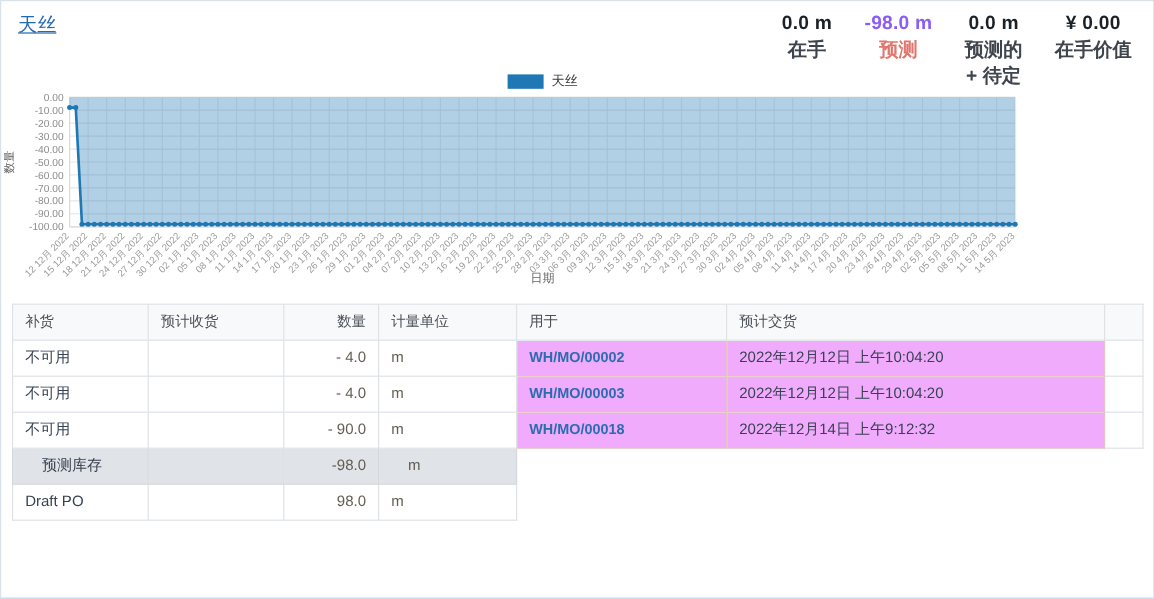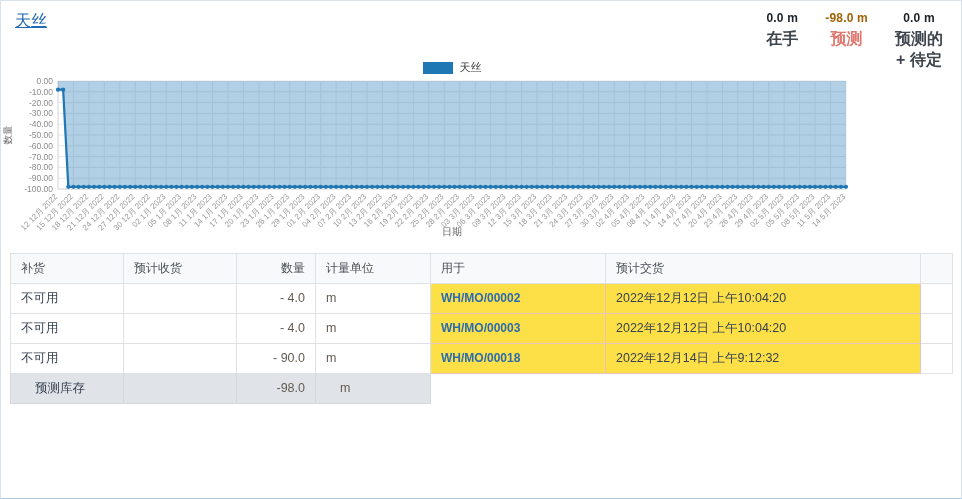--- a/index.html
+++ b/index.html
@@ -3,40 +3,40 @@
 <meta charset="utf-8">
 <style>
   html,body{margin:0;padding:0;background:#fff;font-family:"Liberation Sans","DejaVu Sans",sans-serif;}
   .page{width:960px;height:497px;border:1px solid #d9e2ea;border-bottom-color:#a9cbe3;overflow:hidden;background:#fff;position:relative;}
 
   
   .hdr{height:56px;display:flex;justify-content:space-between;align-items:flex-start;padding:10px 14px 0 14px;box-sizing:border-box;}
   .title-link{font-size:16px;color:#2268b2;text-decoration:underline;cursor:pointer;font-weight:400;}
   .stats{display:flex;gap:27px;text-align:center;margin-right:4px;}
   .stat{display:flex;flex-direction:column;align-items:center;}
-  .stat-value{font-size:12px;font-weight:600;color:#1c2126;letter-spacing:.2px;}
+  .stat-value{font-size:16px;font-weight:600;color:#1c2126;letter-spacing:.2px;}
   .stat-label{font-size:16px;font-weight:700;color:#3f454d;margin-top:4px;line-height:1.3;}
-  .stat.red .stat-value{color:#a16207;}
+  .stat.red .stat-value{color:#8b5cf6;}
   .stat.red .stat-label{color:#e0766d;}
 
   
   .chart-wrap{position:relative;height:188px;}
   .legend{position:absolute;top:3px;left:57px;width:788px;display:flex;justify-content:center;align-items:center;gap:7px;z-index:2;}
   .legend-swatch{width:30px;height:12px;background:#1f77b4;display:inline-block;}
   .legend-label{font-size:11px;color:#3a3a3a;}
   .chart-svg{position:absolute;left:0;top:0;}
 
   
   table.forecast{border-collapse:collapse;table-layout:fixed;margin:8px 9px 0 9px;width:942px;font-size:12.5px;color:#374151;}
   .forecast th,.forecast td{border:1px solid #dee2e6;padding:4px 10px;height:21px;line-height:21px;overflow:hidden;white-space:nowrap;box-sizing:content-box;}
   .forecast th{background:#f8f9fa;text-align:left;font-weight:500;color:#495057;font-size:12px;}
   .forecast th.num{text-align:right;}
   td.num{text-align:right;color:#635c52;}
   td.uom{color:#635c52;}
-  td.cell-danger{background:#fde047;border-color:#e7c4c4;}
+  td.cell-danger{background:#f0abfc;border-color:#e7c4c4;}
   td.cell-muted{background:#e0e3e7;border-color:#d4d8dd;padding-left:24px;}
   td.cell-empty{border:none;background:#fff;}
   a.mo-link{color:#2b6cb0;font-weight:700;text-decoration:none;font-size:12px;cursor:pointer;}
 </style>
 </head>
 <body>
 
 <div class="page">
 
   <div class="hdr">
@@ -46,20 +46,24 @@
         <span class="stat-value">0.0 m</span>
         <span class="stat-label">在手</span>
       </div>
       <div class="stat red">
         <span class="stat-value">-98.0 m</span>
         <span class="stat-label">预测</span>
       </div>
       <div class="stat">
         <span class="stat-value">0.0 m</span>
         <span class="stat-label"><span>预测的</span><br><span>+ 待定</span></span>
+      </div>
+      <div class="stat">
+        <span class="stat-value">¥ 0.00</span>
+        <span class="stat-label">在手价值</span>
       </div>
     </div>
   </div>
 
   <div class="chart-wrap">
     <div class="legend">
       <span class="legend-swatch"></span>
       <span class="legend-label">天丝</span>
     </div>
     <svg id="chart-svg" class="chart-svg" width="960" height="188">
@@ -411,15 +415,24 @@
       </tr>
       <tr>
         <td class="cell-muted">预测库存</td>
         <td class="cell-muted"></td>
         <td class="cell-muted num">-98.0</td>
         <td class="cell-muted uom">m</td>
         <td class="cell-empty"></td>
         <td class="cell-empty"></td>
         <td class="cell-empty"></td>
       </tr>
+      <tr>
+        <td>Draft PO</td>
+        <td></td>
+        <td class="num">98.0</td>
+        <td class="uom">m</td>
+        <td class="cell-empty"></td>
+        <td class="cell-empty"></td>
+        <td class="cell-empty"></td>
+      </tr>
     </tbody>
   </table>
 </div>
 
 </body></html>

